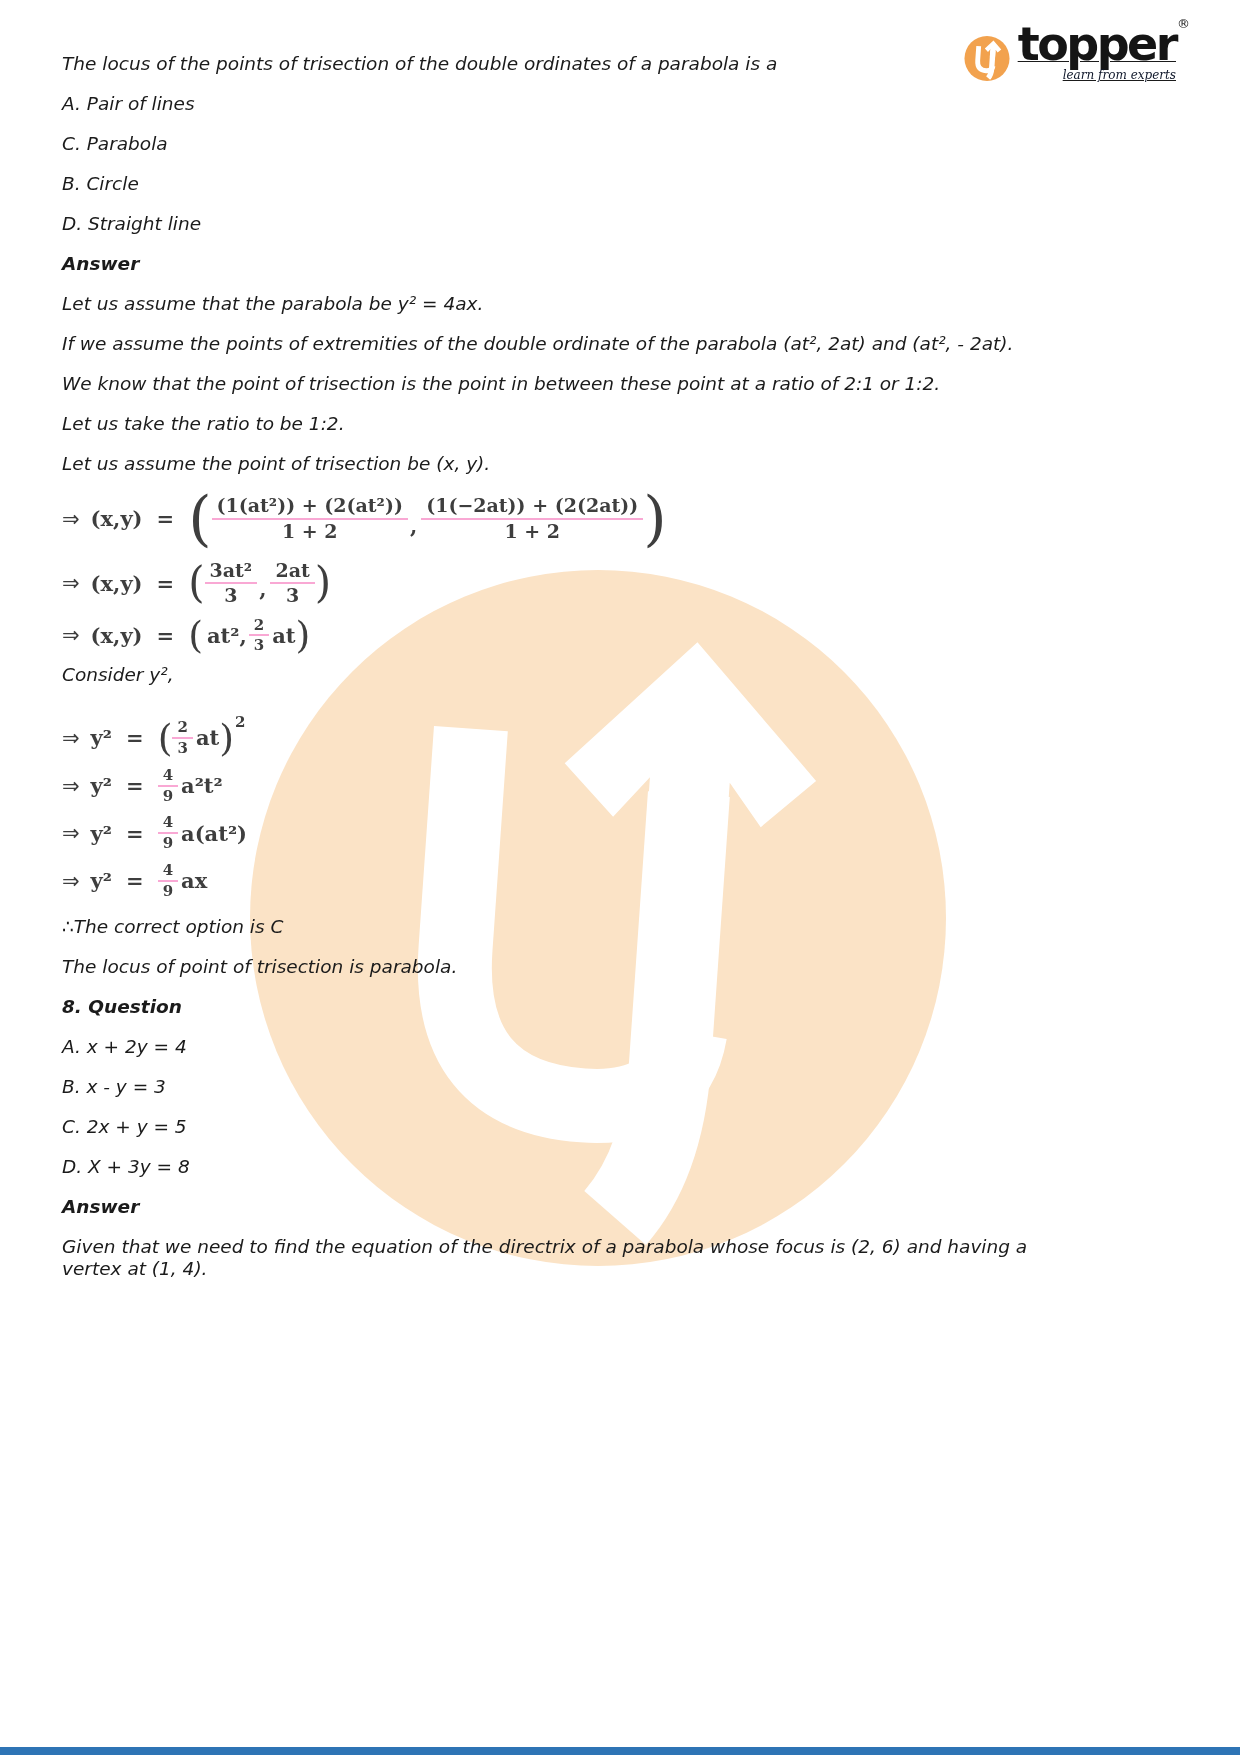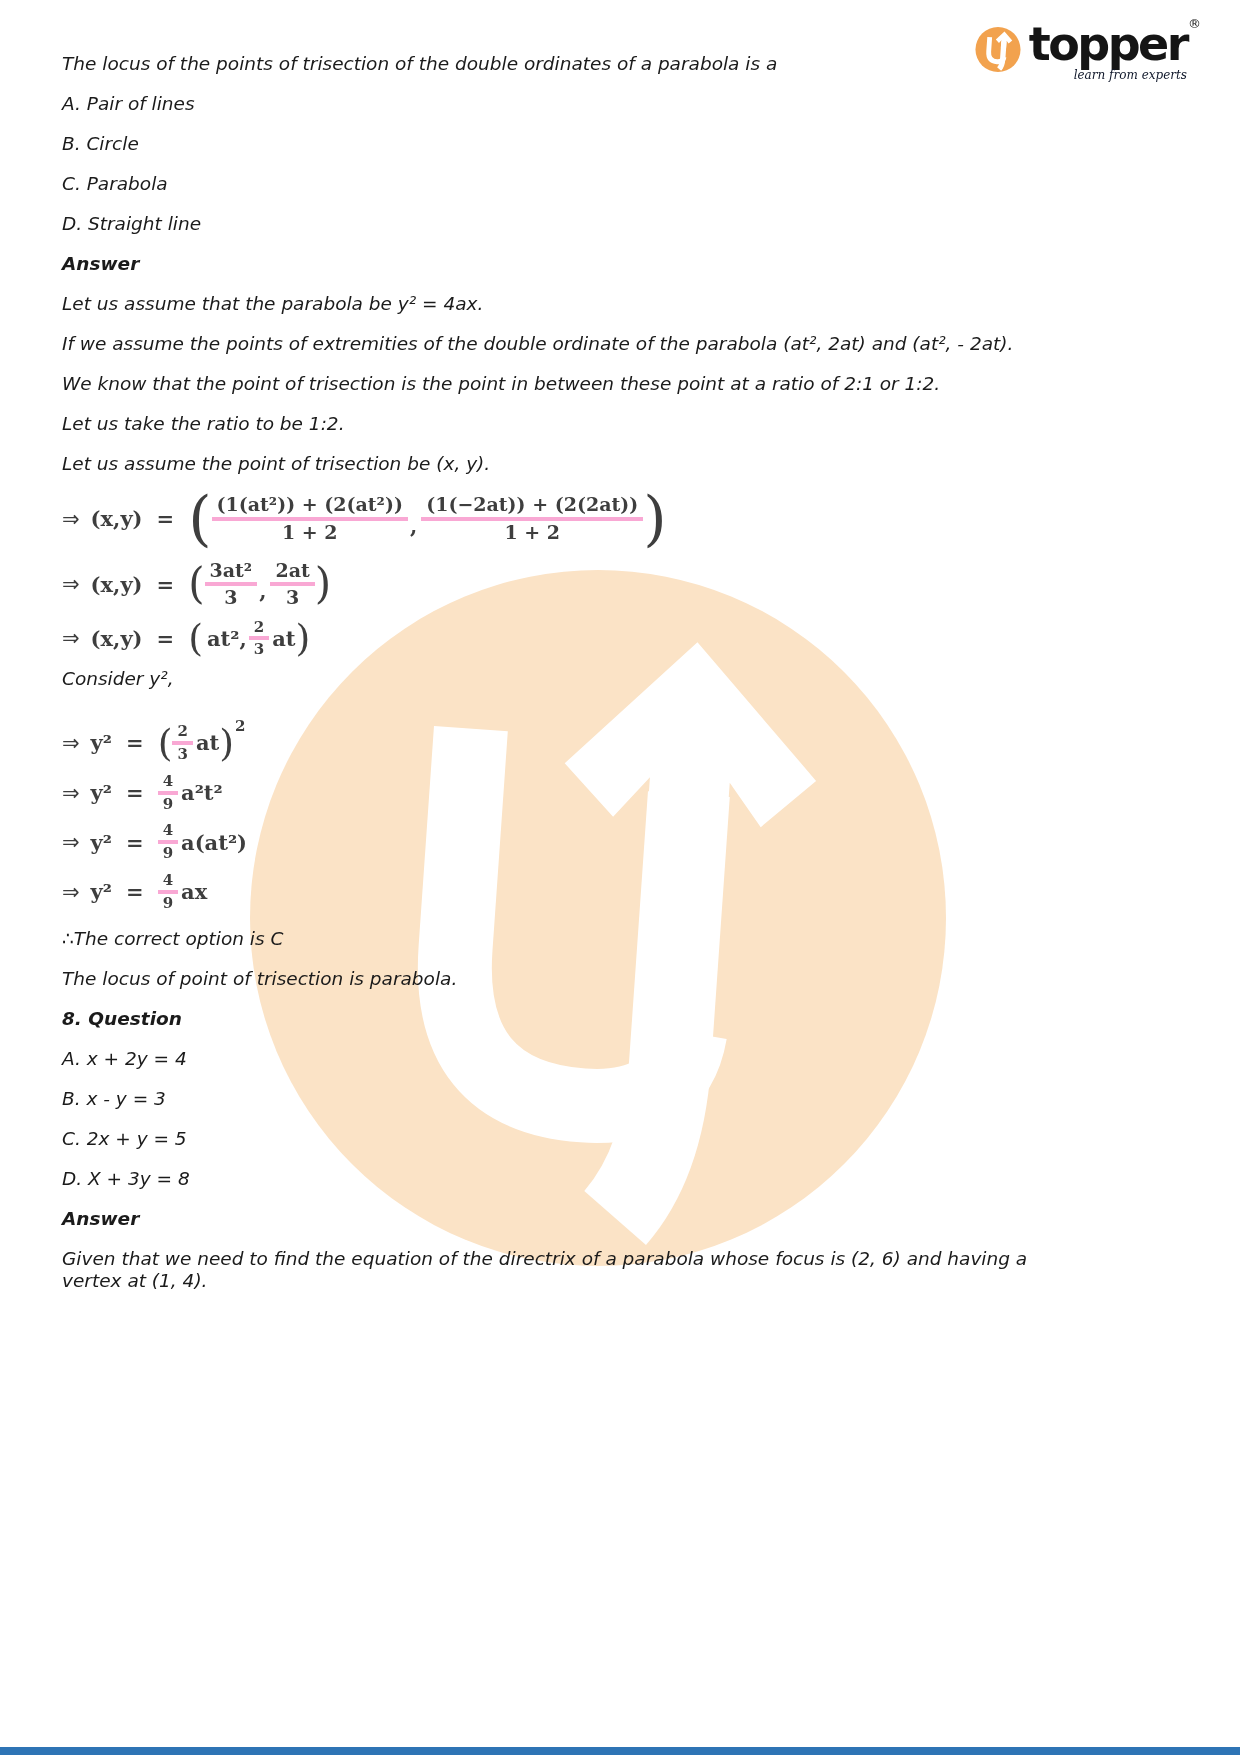--- a/index.html
+++ b/index.html
@@ -6,21 +6,21 @@
   body{
     width:1240px;height:1755px;position:relative;background:#ffffff;
     font-family:"DejaVu Sans", sans-serif;color:#1b1b1b;overflow:hidden;
   }
   .page{position:absolute;inset:0;}
 
   
   .watermark{position:absolute;left:248px;top:558px;width:700px;height:720px;z-index:0;}
 
   
-  .brand{position:absolute;top:20px;right:39px;z-index:2;display:flex;align-items:flex-start;}
+  .brand{position:absolute;top:20px;right:50px;z-index:2;display:flex;align-items:flex-end;text-decoration:underline;}
   .brand-mark{width:46px;height:47px;margin:6px 8px 0 0;}
   .brand-right{position:relative;padding-right:14px;}
   .brand-name{font-size:46px;font-weight:700;letter-spacing:-2.5px;line-height:1.05;color:#151515;}
   .brand-reg{position:absolute;top:-4px;right:0;font-size:13px;color:#151515;}
   .tagline{font-family:"DejaVu Serif", serif;font-style:italic;font-size:12px;color:#0f172a;text-align:right;margin-top:0px;}
 
   
   .content{position:absolute;left:62px;top:0;width:1124px;z-index:1;}
   .line{font-size:18.5px;line-height:22px;margin:0 0 18px;font-style:italic;}
   .first{margin-top:53px;}
@@ -30,21 +30,21 @@
   
   .equation{
     display:flex;align-items:center;
     font-family:"DejaVu Serif", serif;font-weight:700;color:#3e3e3e;
     font-size:21px;margin:0 0 12px;
   }
   .eq-arrow{font-family:"DejaVu Sans", sans-serif;font-weight:400;font-size:21px;margin-right:11px;color:#3e3e3e;}
   .eq-sign{margin:0 14px;}
   .frac{display:inline-flex;flex-direction:column;align-items:center;line-height:1.12;}
   .frac .num{padding:0 5px 1px;}
-  .frac .den{border-top:4px solid #f9a8d4;padding:1px 5px 0;align-self:stretch;text-align:center;}
+  .frac .den{border-top:2px solid #f9a8d4;padding:1px 5px 0;align-self:stretch;text-align:center;}
   .f-md{font-size:19px;}
   .f-sm{font-size:15px;}
   .paren{font-weight:400;line-height:0.85;align-self:center;}
   .p-xl{font-size:60px;}
   .p-lg{font-size:42px;}
   .p-md{font-size:38px;}
   .eq-comma{align-self:flex-end;margin:0 4px 6px 2px;}
   .eq-pre{margin:0 2px 0 4px;}
   .eq-post{margin-left:3px;}
   .exp{font-size:15px;align-self:flex-start;margin:-6px 0 0 1px;}
@@ -88,22 +88,22 @@
       <span class="brand-name">topper</span><span class="brand-reg">®</span>
       <div class="tagline">learn from experts</div>
     </div>
   </header>
 
   <main class="content">
 
     <p class="line first">The locus of the points of trisection of the double ordinates of a parabola is a</p>
 
     <p class="line">A. Pair of lines</p>
+    <p class="line">C. Parabola</p>
     <p class="line">B. Circle</p>
-    <p class="line">C. Parabola</p>
     <p class="line">D. Straight line</p>
 
     <p class="line bold">Answer</p>
 
     <p class="line">Let us assume that the parabola be y² = 4ax.</p>
     <p class="line">If we assume the points of extremities of the double ordinate of the parabola (at², 2at) and (at², - 2at).</p>
     <p class="line">We know that the point of trisection is the point in between these point at a ratio of 2:1 or 1:2.</p>
     <p class="line">Let us take the ratio to be 1:2.</p>
     <p class="line">Let us assume the point of trisection be (x, y).</p>
 

